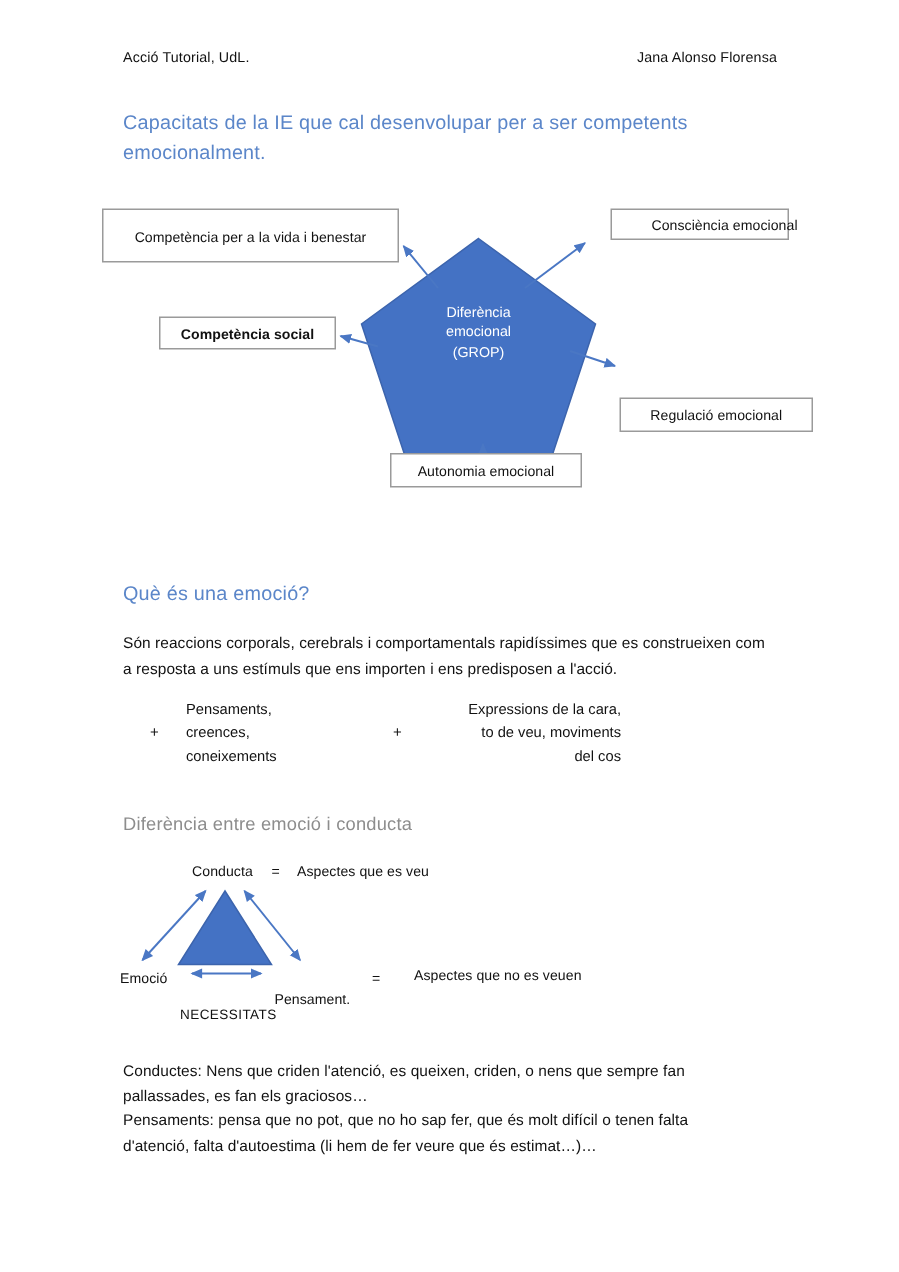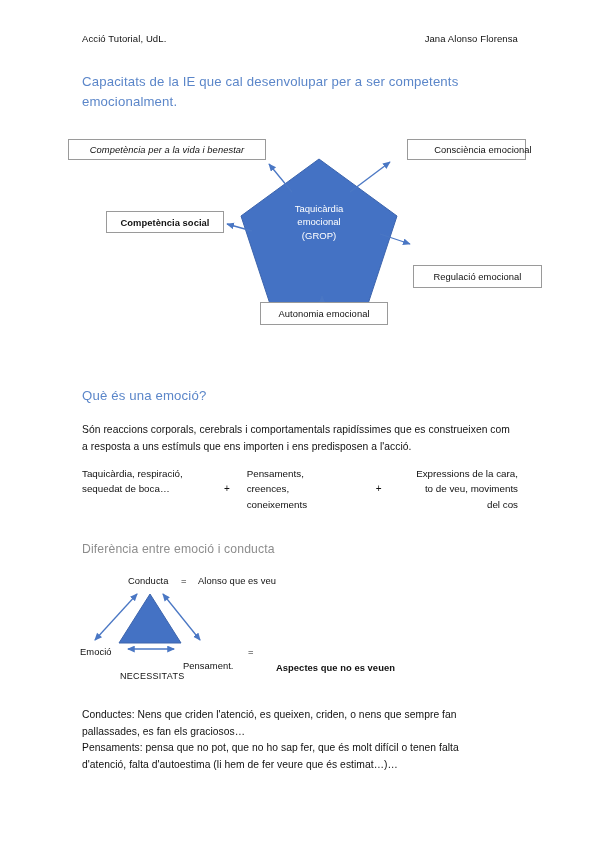--- a/index.html
+++ b/index.html
@@ -100,21 +100,21 @@
     font-size: 9.4px;
     color: #111111;
     display: flex;
     align-items: center;
     justify-content: center;
     box-sizing: border-box;
     padding: 0 7px;
     white-space: nowrap;
     letter-spacing: 0.05px;
   }
-  #box-vida      { left: 8px;   top: 9px;   width: 198px; height: 21px; font-style: italic; }
+  #box-vida      { left: 8px;   top: 9px;   width: 198px; height: 36px; }
   #box-consc     { left: 347px; top: 9px;   width: 119px; height: 21px; padding-left: 40px; }
   #box-social    { left: 46px;  top: 81px;  width: 118px; height: 22px; font-weight: bold; }
   #box-regul     { left: 353px; top: 103px; width: 129px; height: 23px; margin-top: 32px; }
   #box-autonomia { left: 200px; top: 172px; width: 128px; height: 23px; }
 
   .pent-label {
     position: absolute;
     left: 184px;
     top: 72px;
     width: 150px;
@@ -136,21 +136,21 @@
     font-size: 9.4px;
     color: #111111;
   }
   .tri-text { position: absolute; white-space: nowrap; letter-spacing: 0.05px; }
   #t-conducta      { left: 48px;  top: 3px; }
   #t-eq1           { left: 101px; top: 3px; }
   #t-aspecte1      { left: 118px; top: 3px; }
   #t-emocio        { left: 0px;   top: 74px; }
   #t-pensament     { left: 103px; top: 74px; margin-top: 14px; }
   #t-eq2           { left: 168px; top: 74px; }
-  #t-aspecte2      { left: 196px; top: 90px; font-weight: bold; }
+  #t-aspecte2      { left: 196px; top: 72px; }
   #t-necessitats   { left: 40px;  top: 99px; font-size: 9px; letter-spacing: 0.3px; }
 </style>
 </head>
 <body>
 
 <div class="page">
 
   <div class="doc-header">
     <span>Acció Tutorial, UdL.</span>
     <span>Jana Alonso Florensa</span>
@@ -189,38 +189,36 @@
 
     <svg width="490" height="220" viewBox="0 0 490 220" style="position:absolute;left:0;top:0;">
       <defs>
         <marker id="ah2" markerWidth="7" markerHeight="7" refX="5.4" refY="2.6" orient="auto" markerUnits="strokeWidth">
           <path d="M0,0 L6,2.6 L0,5.2 z" fill="#4a77c4"></path>
         </marker>
       </defs>
       <line x1="262" y1="178" x2="262" y2="166" stroke="#4a77c4" stroke-width="1.3" marker-end="url(#ah2)"></line>
     </svg>
 
-    <div class="pent-label">Taquicàrdia
+    <div class="pent-label">Diferència
 emocional
 (GROP)</div>
 
     <div class="dgm-box" id="box-vida">Competència per a la vida i benestar</div>
     <div class="dgm-box" id="box-consc">Consciència emocional</div>
     <div class="dgm-box" id="box-social">Competència social</div>
     <div class="dgm-box" id="box-regul">Regulació emocional</div>
     <div class="dgm-box" id="box-autonomia">Autonomia emocional</div>
   </div>
 
   <div class="heading-blue" id="title-emocio">Què és una emoció?</div>
 
   <div class="body-text" id="para-definition">Són reaccions corporals, cerebrals i comportamentals rapidíssimes que es construeixen com a resposta a uns estímuls que ens importen i ens predisposen a l'acció.</div>
 
   <div class="formula-row">
-    <div class="formula-col fc-1">Taquicàrdia, respiració,
-sequedat de boca…</div>
     <div class="formula-col fc-plus">+</div>
     <div class="formula-col fc-2">Pensaments,
 creences,
 coneixements</div>
     <div class="formula-col fc-plus">+</div>
     <div class="formula-col fc-3">Expressions de la cara,
 to de veu, moviments
 del cos</div>
   </div>
 
@@ -241,21 +239,21 @@
 
       <line x1="15" y1="68" x2="57" y2="22" stroke="#4a77c4" stroke-width="1.3" marker-start="url(#ah3s)" marker-end="url(#ah3)"></line>
 
       <line x1="83" y1="22" x2="120" y2="68" stroke="#4a77c4" stroke-width="1.3" marker-start="url(#ah3s)" marker-end="url(#ah3)"></line>
 
       <line x1="48" y1="77" x2="94" y2="77" stroke="#4a77c4" stroke-width="1.3" marker-start="url(#ah3s)" marker-end="url(#ah3)"></line>
     </svg>
 
     <span class="tri-text" id="t-conducta">Conducta</span>
     <span class="tri-text" id="t-eq1">=</span>
-    <span class="tri-text" id="t-aspecte1">Alonso que es veu</span>
+    <span class="tri-text" id="t-aspecte1">Aspectes que es veu</span>
 
     <span class="tri-text" id="t-emocio">Emoció</span>
     <span class="tri-text" id="t-pensament">Pensament.</span>
     <span class="tri-text" id="t-eq2">=</span>
     <span class="tri-text" id="t-aspecte2">Aspectes que no es veuen</span>
 
     <span class="tri-text" id="t-necessitats">NECESSITATS</span>
   </div>
 
   <div class="body-text" id="para-bottom" style="white-space: pre-line;">Conductes: Nens que criden l'atenció, es queixen, criden, o nens que sempre fan pallassades, es fan els graciosos…

